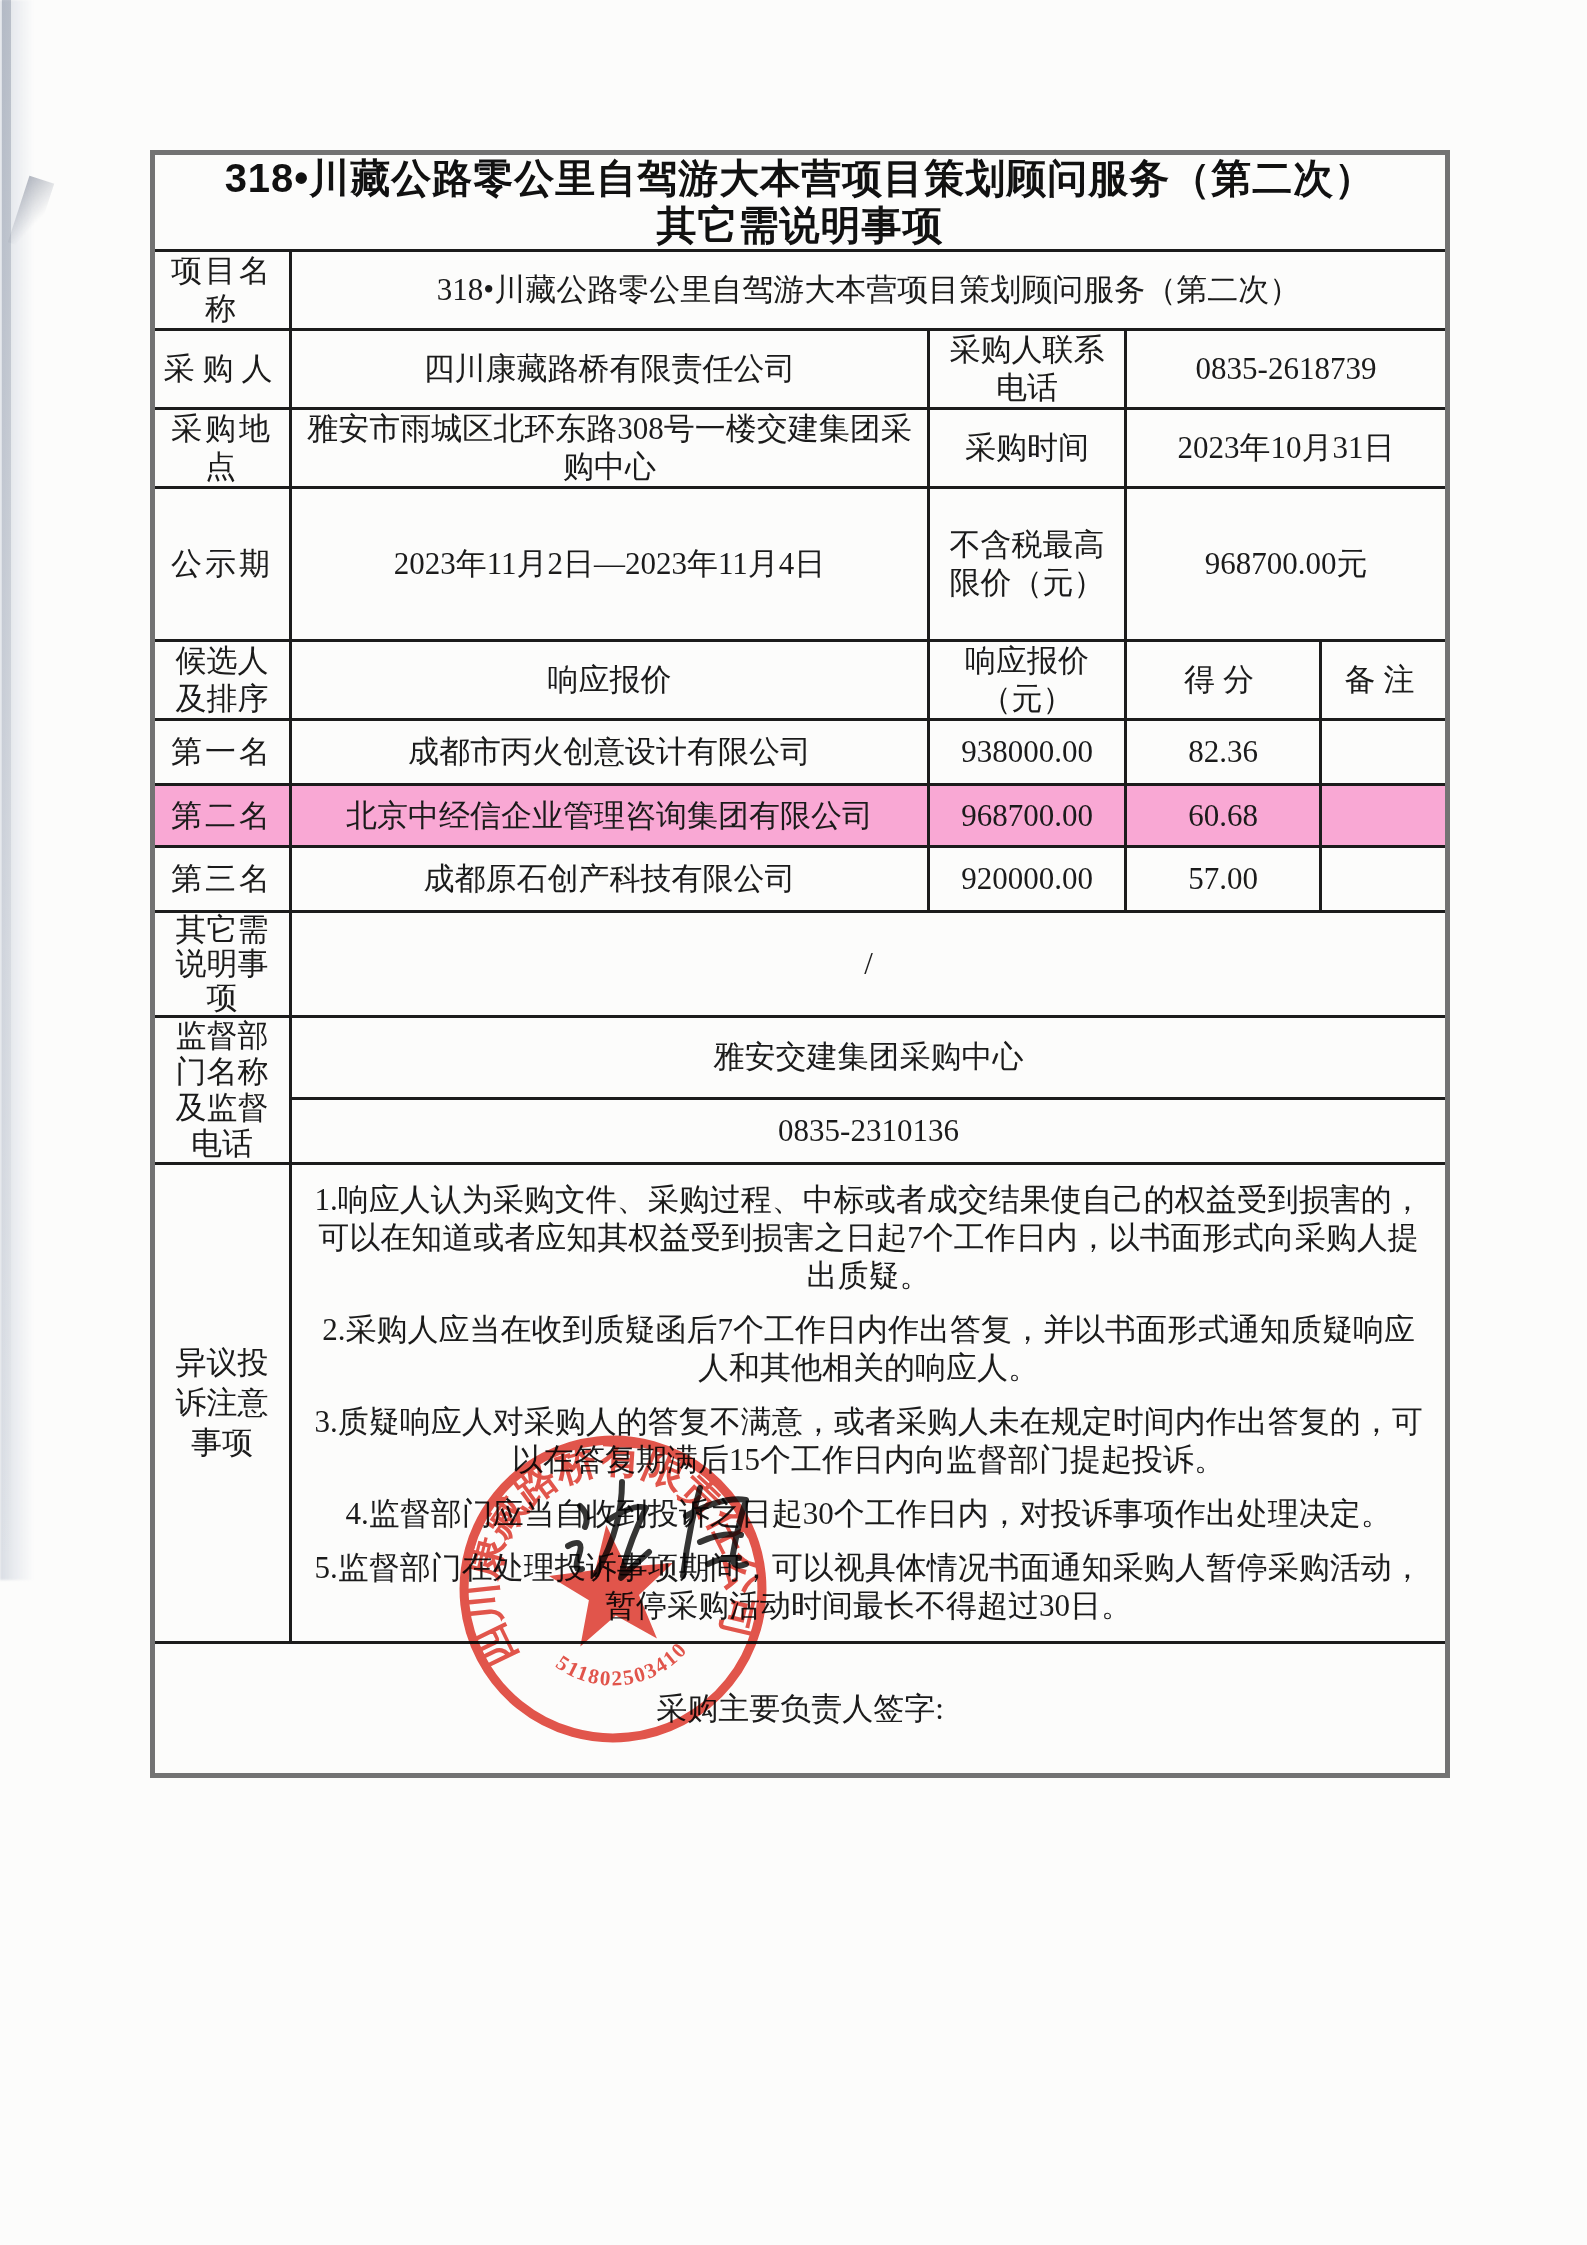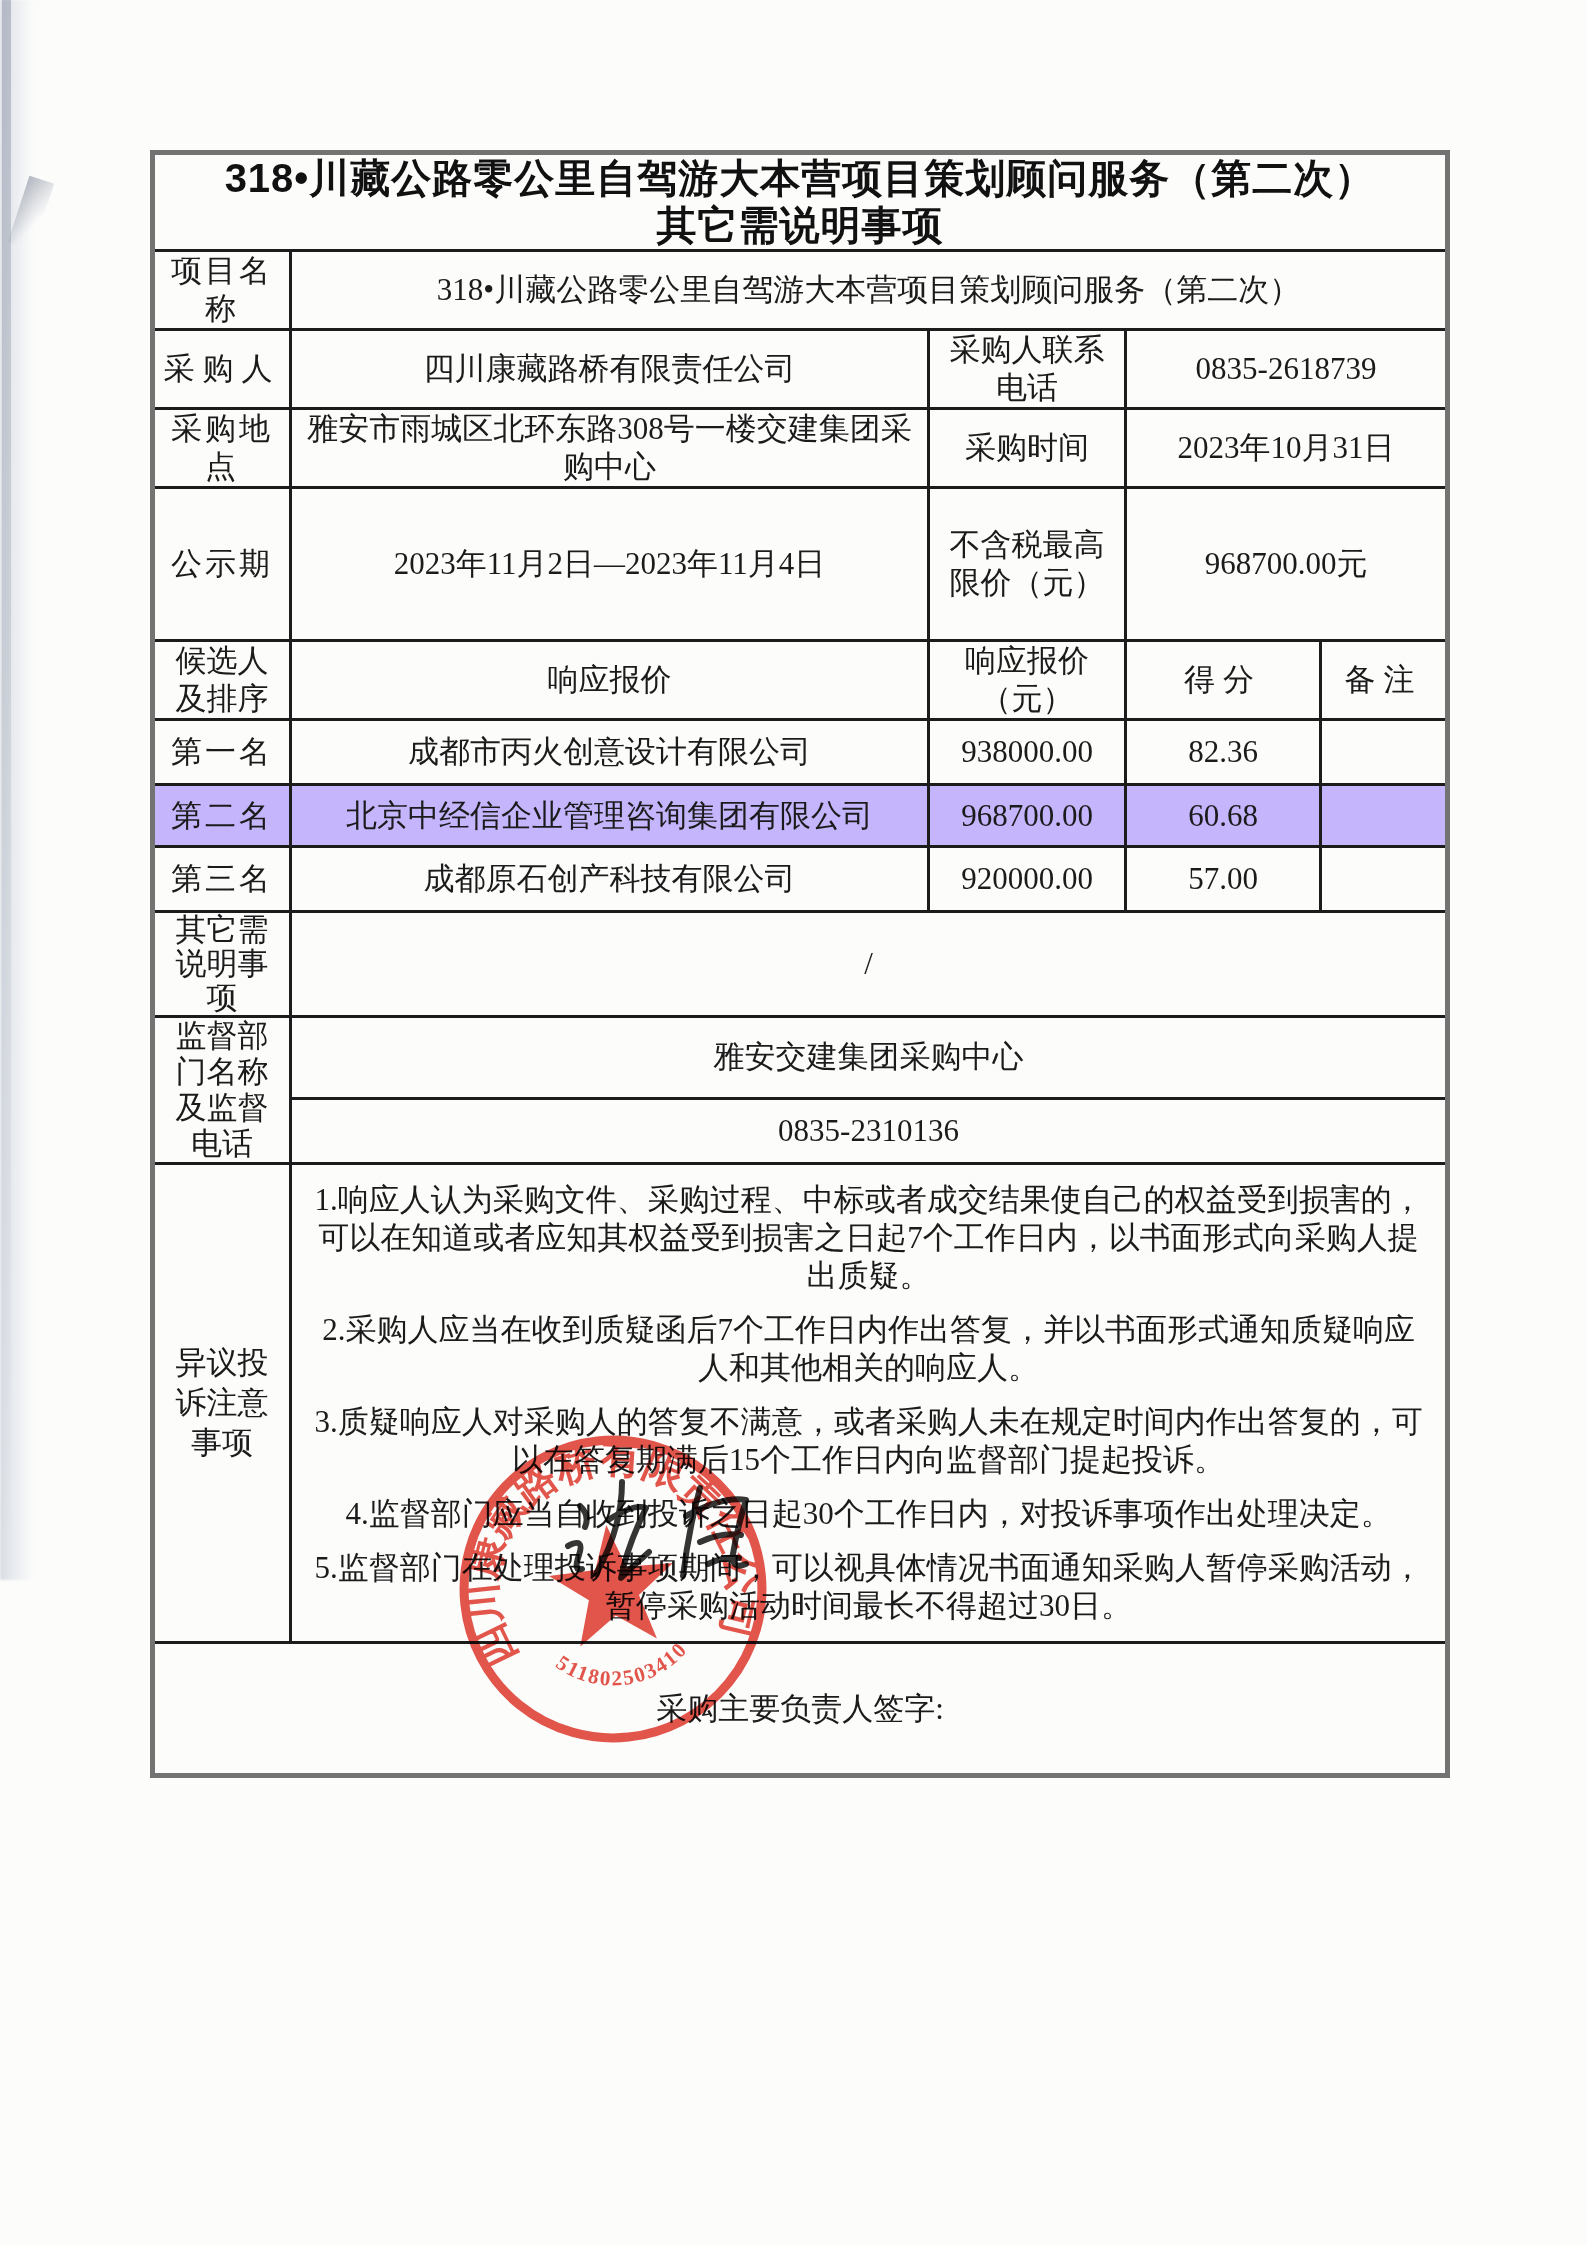--- a/index.html
+++ b/index.html
@@ -127,21 +127,21 @@
     <td class="sp">备注</td>
   </tr>
 
   <tr style="height:65px">
     <td class="sp2">第一名</td>
     <td>成都市丙火创意设计有限公司</td>
     <td class="num">938000.00</td>
     <td class="num">82.36</td>
     <td></td>
   </tr>
-  <tr style="height: 62px; background-color: #c4b5fd;">
+  <tr style="height: 62px; background-color: #f9a8d4;">
     <td class="sp2">第二名</td>
     <td>北京中经信企业管理咨询集团有限公司</td>
     <td class="num">968700.00</td>
     <td class="num">60.68</td>
     <td></td>
   </tr>
   <tr style="height:65px">
     <td class="sp2">第三名</td>
     <td>成都原石创产科技有限公司</td>
     <td class="num">920000.00</td>

